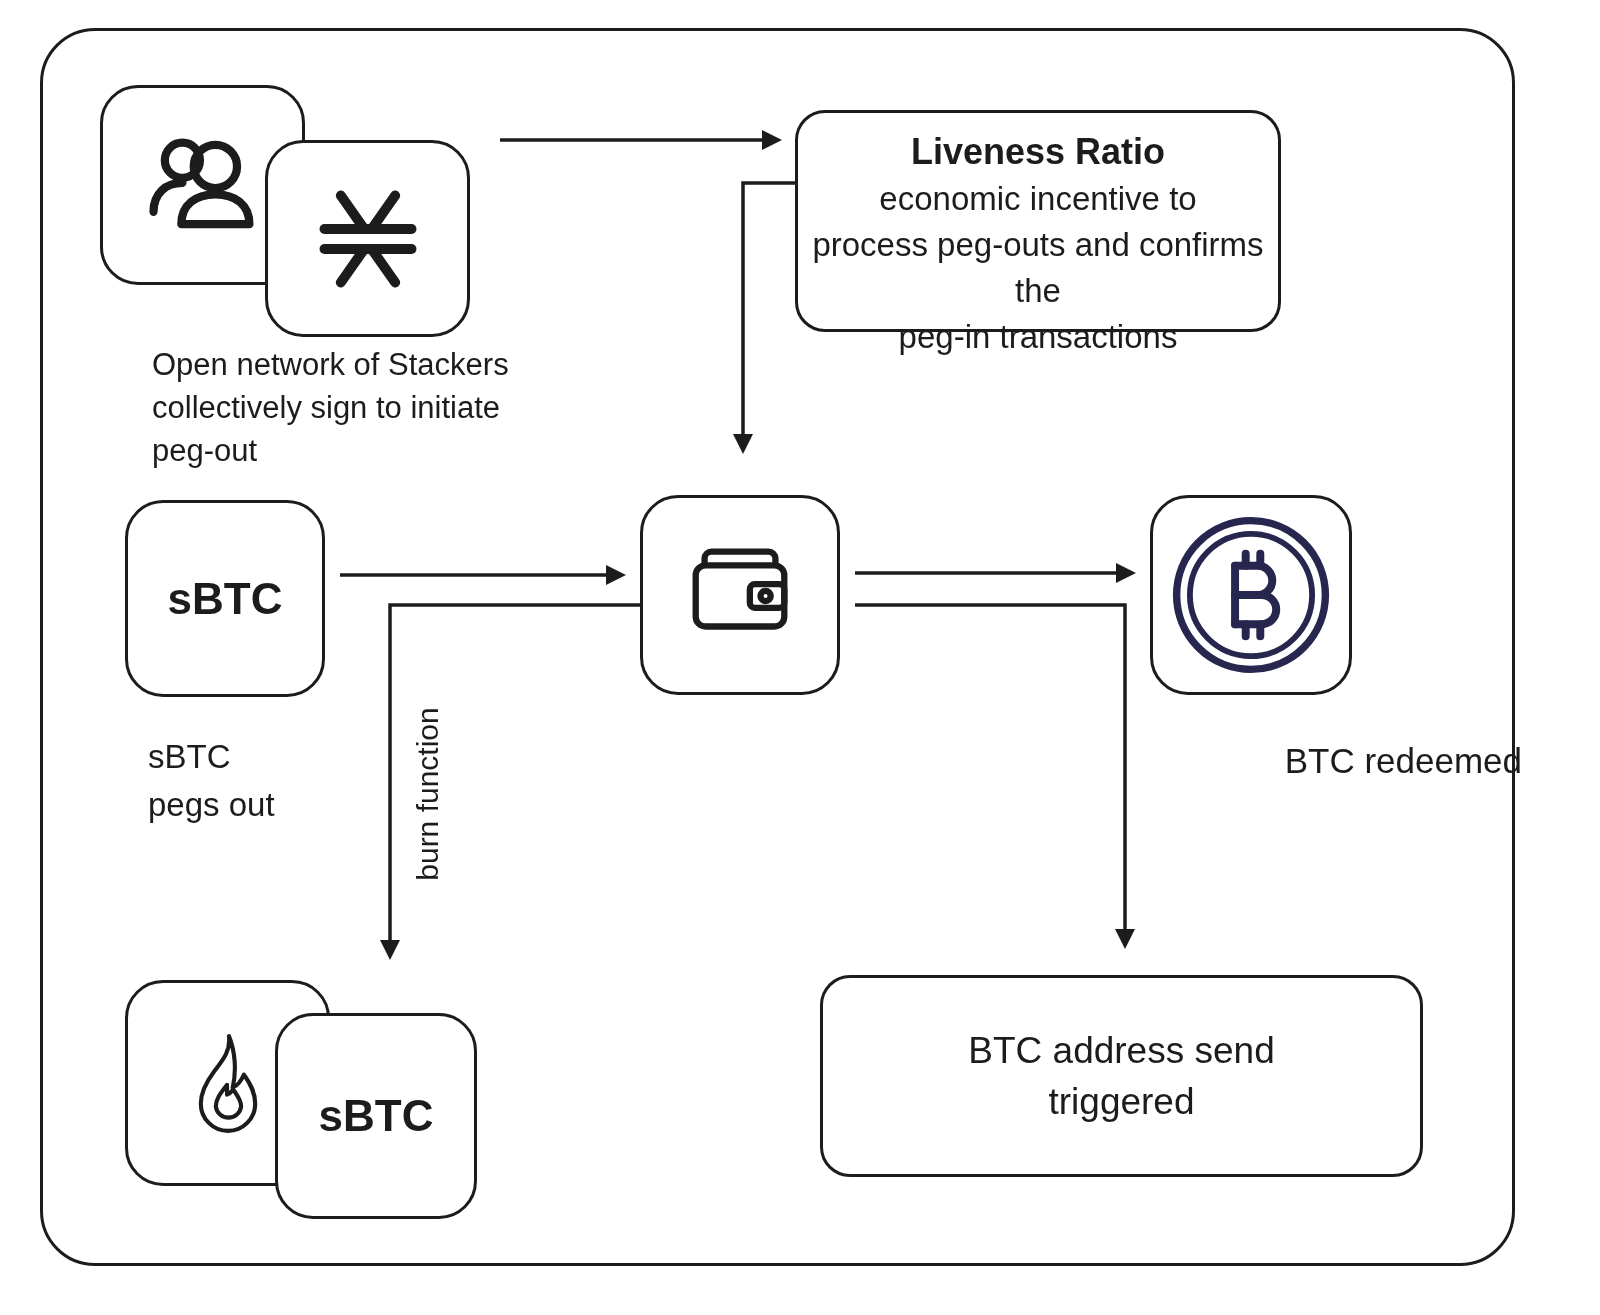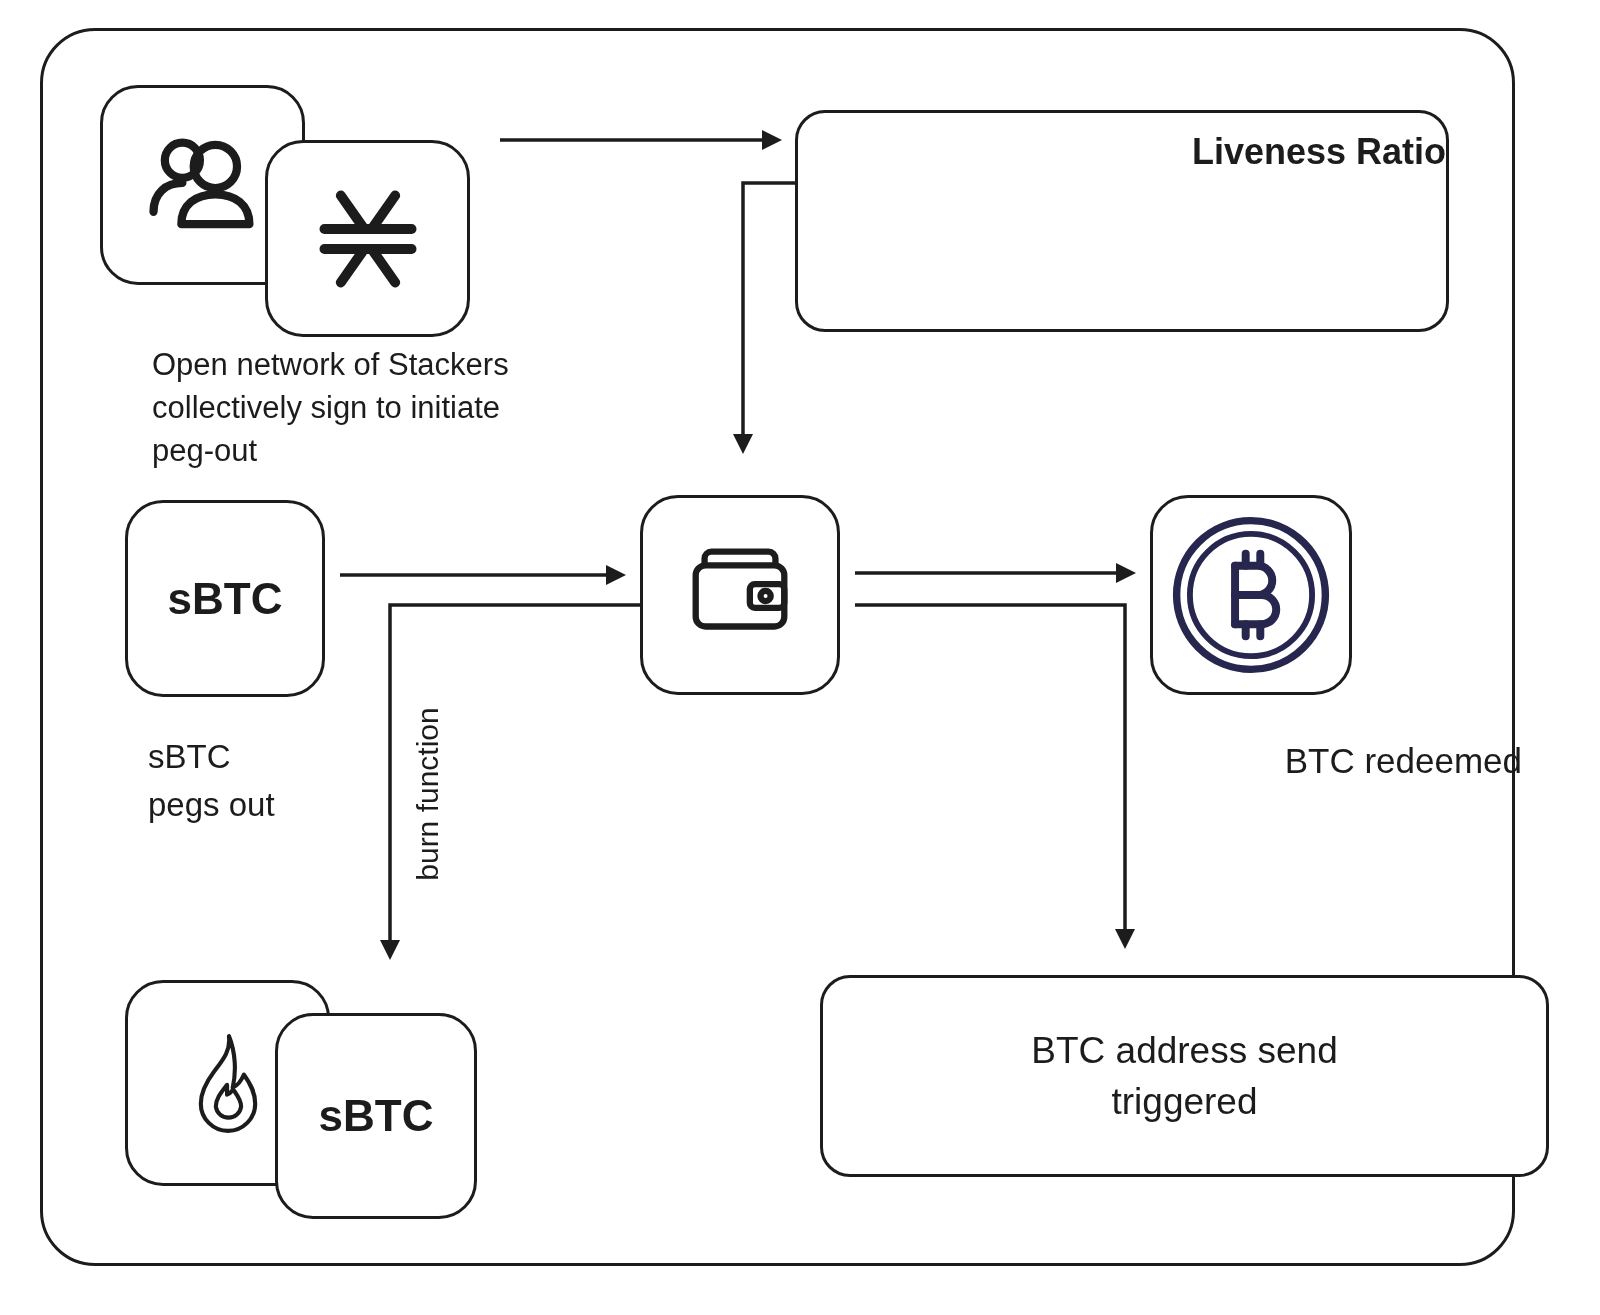--- a/index.html
+++ b/index.html
@@ -29,22 +29,22 @@
   .ml{white-space:pre-line;}
   .caption{position:absolute;color:var(--ink);}
 
   
   .people-box{left:100px;top:85px;width:205px;height:200px;}
   .stacks-box{left:265px;top:140px;width:205px;height:197px;}
   .stackers-caption{left:152px;top:344px;font-size:31px;line-height:1.38;}
 
   
   .liveness-box{
-    left:795px;top:110px;width:654px;height:222px;
-    display:flex;flex-direction:column;align-items:flex-end;justify-content:flex-start;
+    left:795px;top:110px;width:486px;height:222px;
+    display:flex;flex-direction:column;align-items:center;justify-content:flex-start;
     padding-top:16px;text-align:center;
   }
   .liveness-title{font-size:36px;font-weight:700;line-height:1.3;}
   .liveness-body{font-size:33px;line-height:1.4;}
 
   
   .sbtc-box{left:125px;top:500px;width:200px;height:197px;font-size:44px;font-weight:700;}
   .sbtc-caption{left:148px;top:733px;font-size:33px;line-height:1.45;}
   .wallet-box{left:640px;top:495px;width:200px;height:200px;}
   .protocol-caption{left:613px;top:738px;font-size:34px;line-height:1.45;}
@@ -57,21 +57,21 @@
   .burn-label{
     position:absolute;left:308px;top:776px;width:240px;height:36px;
     text-align:center;font-size:30px;line-height:36px;
     transform:rotate(-90deg);transform-origin:center;
   }
 
   
   .flame-box{left:125px;top:980px;width:205px;height:206px;}
   .sbtc-burn-box{left:275px;top:1013px;width:202px;height:206px;font-size:44px;font-weight:700;}
   .send-box{
-    left:820px;top:975px;width:729px;height:202px;
+    left:820px;top:975px;width:603px;height:202px;
     display:flex;align-items:center;justify-content:center;text-align:center;
     font-size:37px;line-height:1.38;
   }
   .icon{display:flex;align-items:center;justify-content:center;color:var(--ink);}
   .bitcoin-box .icon{color:var(--bitcoin);}
 </style>
 </head>
 <body>
 
 <div class="canvas">
@@ -115,20 +115,23 @@
         <line x1="47" y1="56" x2="34" y2="37.5"></line>
       </svg>
     </span>
   </div>
   <div class="caption ml stackers-caption">Open network of Stackers
 collectively sign to initiate
 peg-out</div>
 
   <div class="round-box liveness-box">
     <div class="liveness-title">Liveness Ratio</div>
+    <div class="liveness-body ml">economic incentive to
+process peg-outs and confirms the
+peg-in transactions</div>
   </div>
 
   <div class="icon-box sbtc-box">
     <span>sBTC</span>
   </div>
   <div class="caption ml sbtc-caption">sBTC
 pegs out</div>
 
   <div class="burn-label">burn function</div>
 

